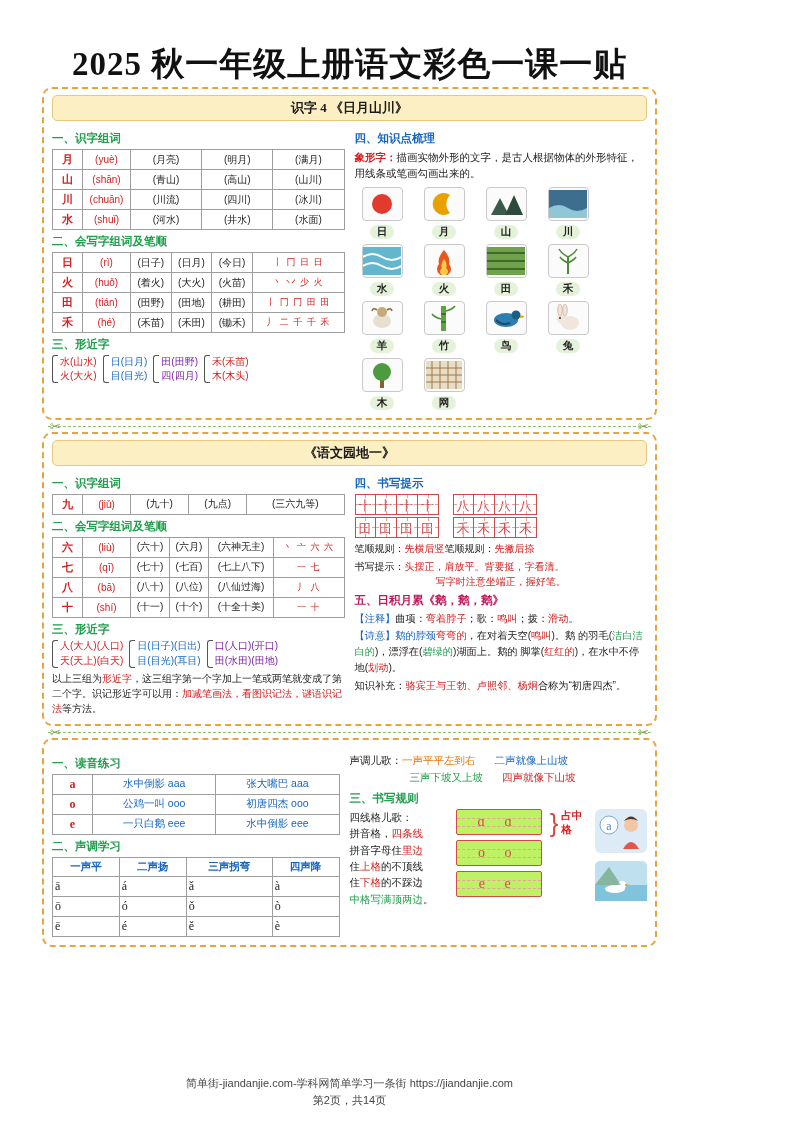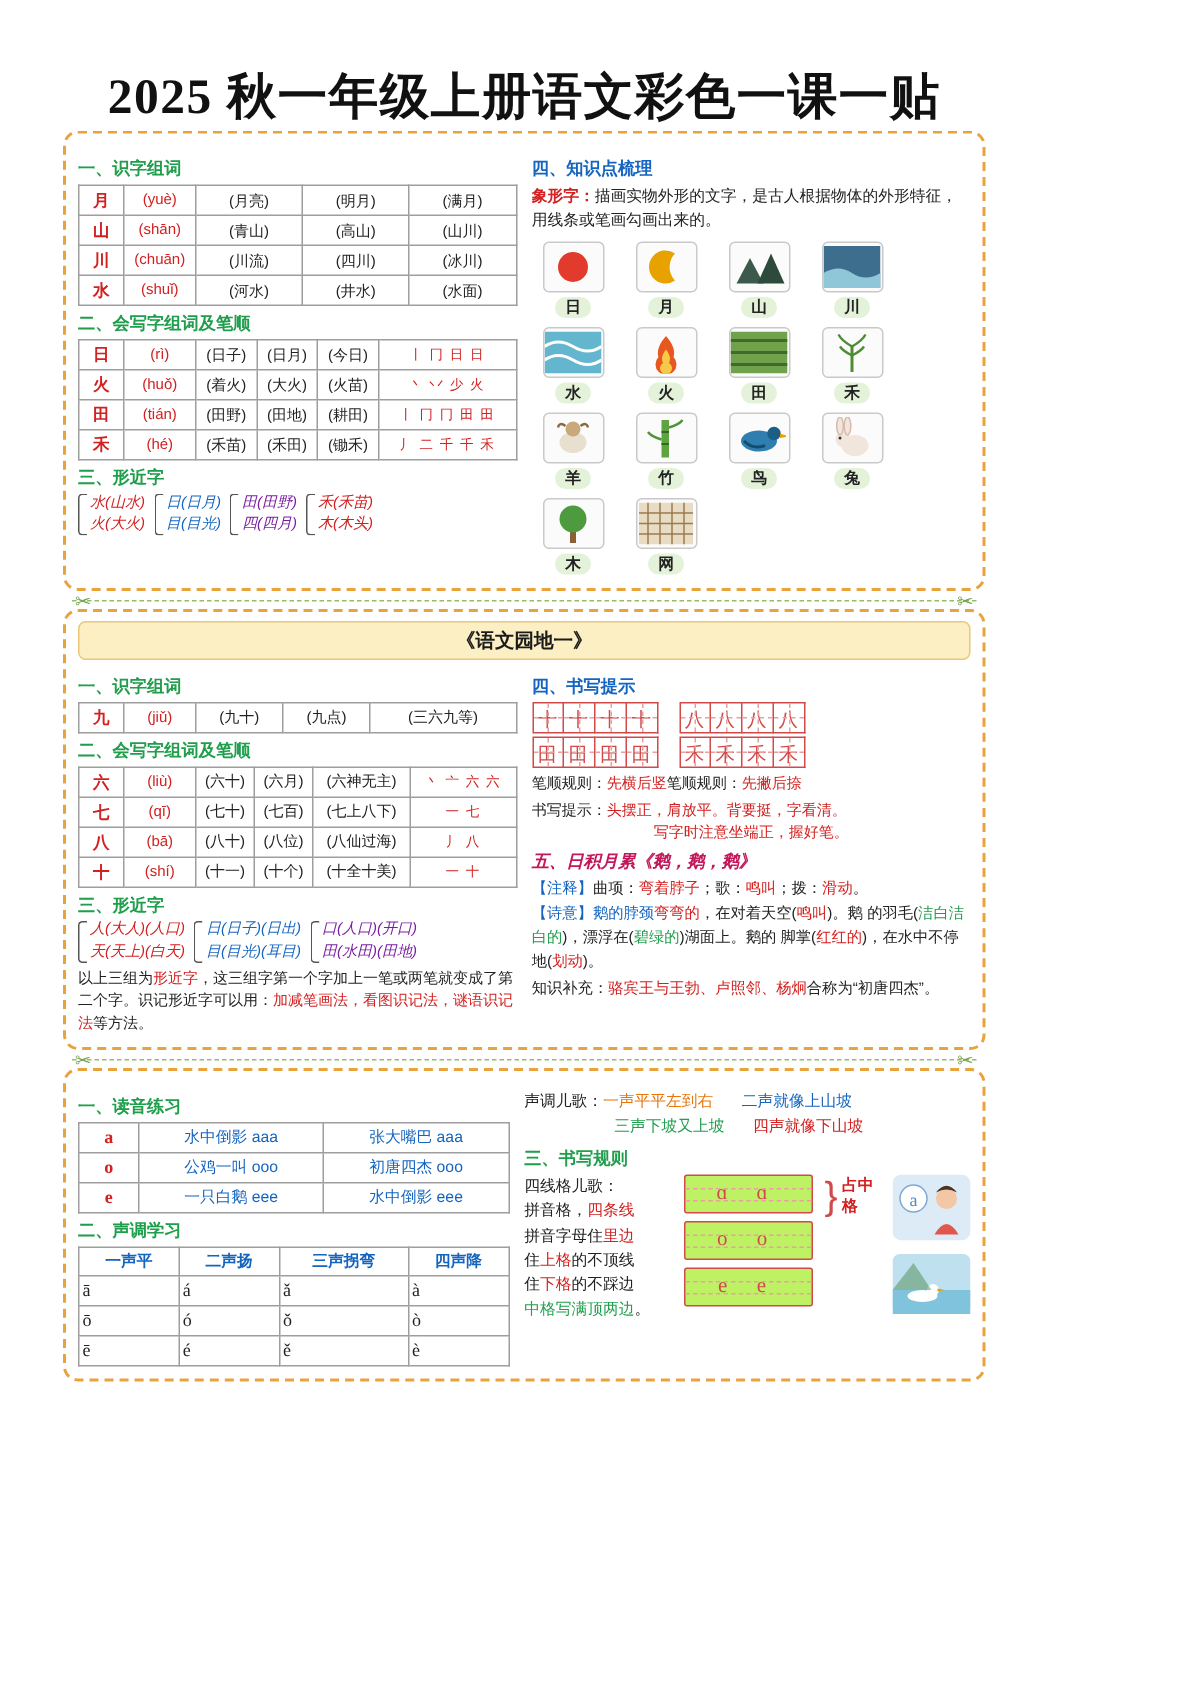--- a/index.html
+++ b/index.html
@@ -75,21 +75,21 @@
   .brace-row { display:flex; gap:6px; margin-top:2px; font-size:10px; }
   .brace {
     display:flex; align-items:center; gap:2px;
   }
   .brace .bar {
     width:6px; height:28px;
     border:1px solid #555; border-right:none;
     border-radius:3px 0 0 3px;
   }
   .brace .items { display:flex; flex-direction:column; gap:2px; line-height:1.25; }
-  .brace .items span { white-space:nowrap;font-style:italic; }
+  .brace .items span { white-space:nowrap; }
   .red { color:#D32020; }
   .blue { color:#1565C0; }
   .green { color:#1F9E4C; }
   .purple { color:#7B1FA2; }
 
   
   .kn { font-size:10.5px; line-height:1.55; }
 
   
   .picto-grid { display:flex; flex-wrap:wrap; gap:5px 7px; margin-top:5px; }
@@ -174,20 +174,21 @@
   }
 </style>
 </head>
 <body>
 
 <div class="page">
 
   <div class="doc-title">2025 秋一年级上册语文彩色一课一贴</div>
 
   <div class="card">
+    <div class="card-head">识字 4 《日月山川》</div>
     <div class="cols">
 
       <div class="col-l">
         <div class="sec-title">一、识字组词</div>
         <table class="grid">
           <tbody>
               <tr>
             <td class="hz">月</td>
             <td class="py">(yuè)</td>
             <td class="wd">(月亮)</td>
@@ -557,21 +558,21 @@
         </div>
         <div class="hint" style="display:flex;gap:0;align-items:center;">
           <div><span>笔顺规则：</span><span class="k">先横后竖</span></div>
           <div><span>笔顺规则：</span><span class="k">先撇后捺</span></div>
         </div>
         <div class="hint">
           <span>书写提示：</span><span class="k">头摆正，肩放平。背要挺，字看清。</span>
           <div style="text-align:center;" class="k">写字时注意坐端正，握好笔。</div>
         </div>
 
-        <div class="sec-title" style="color:#C2185B;font-style:italic;">五、日积月累《鹅，鹅，鹅》</div>
+        <div class="sec-title" style="color:#C2185B;">五、日积月累《鹅，鹅，鹅》</div>
         <div class="poem">
           <span class="blue">【注释】</span><span>曲项：</span><span class="red">弯着脖子</span><span>；歌：</span><span class="red">鸣叫</span><span>；拨：</span><span class="red">滑动</span><span>。</span>
         </div>
         <div class="poem">
           <span class="blue">【诗意】鹅的脖颈</span><span class="red">弯弯的</span><span>，在对着天空(</span><span class="red">鸣叫</span><span>)。鹅</span>
           <span>的羽毛(</span><span class="green">洁白洁白的</span><span>)，漂浮在(</span><span class="green">碧绿的</span><span>)湖面上。鹅的</span>
           <span>脚掌(</span><span class="red">红红的</span><span>)，在水中不停地(</span><span class="red">划动</span><span>)。</span>
         </div>
         <div class="poem">
           <span>知识补充：</span><span class="red">骆宾王与王勃、卢照邻、杨炯</span><span>合称为“初唐四杰”。</span>
@@ -691,14 +692,18 @@
                   <path d="M30 23 l5 1 -5 1z" fill="#E8A200"></path>
                   <polygon points="0,24 14,6 26,24" fill="#4E8B52" opacity="0.5"></polygon>
                 </svg>
             </div>
           </div>
         </div>
       </div>
     </div>
   </div>
 
+  <div class="footer">
+    <div>简单街-jiandanjie.com-学科网简单学习一条街 https://jiandanjie.com</div>
+    <div>第2页，共14页</div>
+  </div>
 
 </div>
 
 </body></html>

